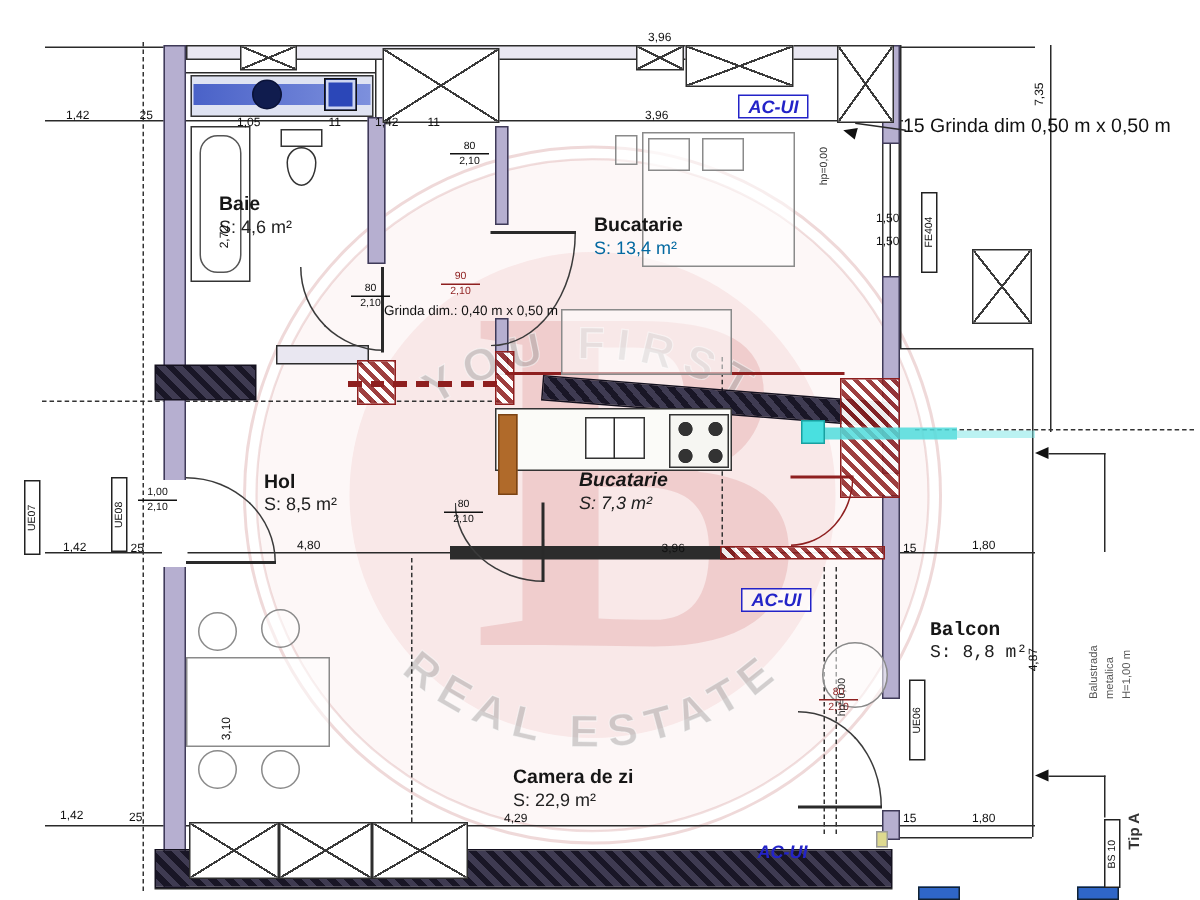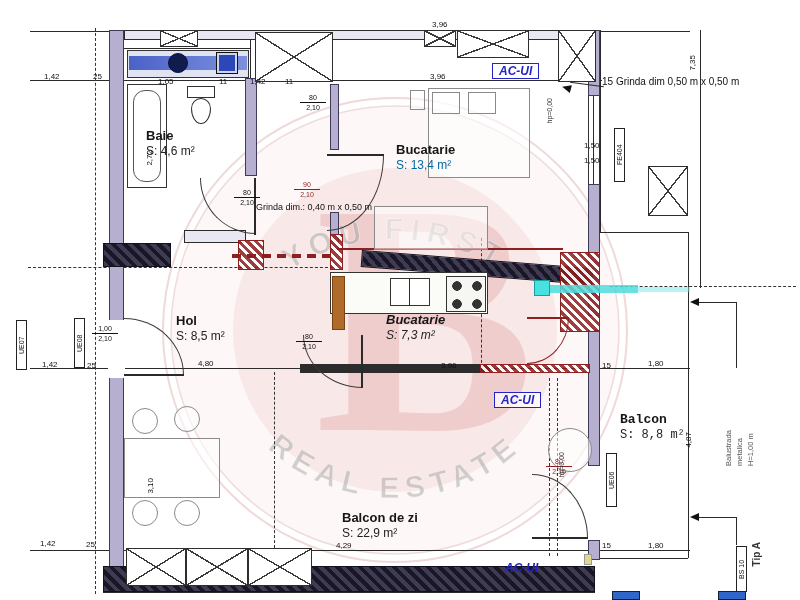--- a/index.html
+++ b/index.html
@@ -198,21 +198,21 @@
       </div>
       <div style="position: absolute; left: 386px; top: 312px; white-space: nowrap; font-style: italic;">
         <div style="font-weight: 700; font-size: 13px; color: rgb(22, 22, 22);">Bucatarie</div>
         <div style="font-size: 12px; color: rgb(34, 34, 34); margin-top: 1px;">S: 7,3 m²</div>
       </div>
       <div style="position: absolute; left: 620px; top: 412px; white-space: nowrap; font-family: Liberation Mono, monospace;">
         <div style="font-weight: 700; font-size: 13px; color: rgb(22, 22, 22);">Balcon</div>
         <div style="font-size: 12px; color: rgb(34, 34, 34); margin-top: 1px;">S: 8,8 m²</div>
       </div>
       <div style="position: absolute; left: 342px; top: 510px; white-space: nowrap;">
-        <div style="font-weight: 700; font-size: 13px; color: rgb(22, 22, 22);">Balcon de zi</div>
+        <div style="font-weight: 700; font-size: 13px; color: rgb(22, 22, 22);">Camera de zi</div>
         <div style="font-size: 12px; color: rgb(34, 34, 34); margin-top: 1px;">S: 22,9 m²</div>
       </div>
       <div style="position: absolute; left: 432px; top: 20px; font-size: 8px; color: rgb(17, 17, 17); white-space: nowrap;">3,96</div>
       <div style="position: absolute; left: 44px; top: 72px; font-size: 8px; color: rgb(17, 17, 17); white-space: nowrap;">1,42</div>
       <div style="position: absolute; left: 93px; top: 72px; font-size: 8px; color: rgb(17, 17, 17); white-space: nowrap;">25</div>
       <div style="position: absolute; left: 158px; top: 77px; font-size: 8px; color: rgb(17, 17, 17); white-space: nowrap;">1,05</div>
       <div style="position: absolute; left: 219px; top: 77px; font-size: 8px; color: rgb(17, 17, 17); white-space: nowrap;">11</div>
       <div style="position: absolute; left: 250px; top: 77px; font-size: 8px; color: rgb(17, 17, 17); white-space: nowrap;">1,42</div>
       <div style="position: absolute; left: 285px; top: 77px; font-size: 8px; color: rgb(17, 17, 17); white-space: nowrap;">11</div>
       <div style="position: absolute; left: 430px; top: 72px; font-size: 8px; color: rgb(17, 17, 17); white-space: nowrap;">3,96</div>
@@ -261,16 +261,16 @@
       <div class="vt" style="position: absolute; left: 606px; top: 453px; height: 54px; font-size: 7px; color: rgb(17, 17, 17); border: 1px solid rgb(34, 34, 34); background: rgb(255, 255, 255); padding: 2px 1px; text-align: center;">UE06</div>
       <div class="vt" style="position: absolute; left: 16px; top: 320px; height: 50px; font-size: 7px; color: rgb(17, 17, 17); border: 1px solid rgb(34, 34, 34); background: rgb(255, 255, 255); padding: 2px 1px; text-align: center;">UE07</div>
       <div class="vt" style="position: absolute; left: 74px; top: 318px; height: 50px; font-size: 7px; color: rgb(17, 17, 17); border: 1px solid rgb(34, 34, 34); background: rgb(255, 255, 255); padding: 2px 1px; text-align: center;">UE08</div>
       <div class="vt" style="position: absolute; left: 736px; top: 546px; height: 46px; font-size: 7px; color: rgb(17, 17, 17); border: 1px solid rgb(34, 34, 34); background: rgb(255, 255, 255); padding: 2px 1px; text-align: center;">BS 10</div>
       <div class="vt" style="position: absolute; left: 546px; top: 98px; font-size: 7px; color: rgb(51, 51, 51); font-weight: 400;">hp=0,00</div>
       <div class="vt" style="position: absolute; left: 558px; top: 452px; font-size: 7px; color: rgb(51, 51, 51); font-weight: 400;">hp=0,00</div>
       <div class="vt" style="position: absolute; left: 751px; top: 542px; font-size: 10px; color: rgb(51, 51, 51); font-weight: 700;">Tip A</div>
       <div style="position: absolute; left: 492px; top: 63px; font-size: 12px; font-weight: 700; font-style: italic; color: rgb(35, 35, 200); white-space: nowrap; border: 1.5px solid rgb(35, 35, 200); padding: 0px 6px; background: rgba(255, 255, 255, 0.72);">AC-UI</div>
       <div style="position: absolute; left: 494px; top: 392px; font-size: 12px; font-weight: 700; font-style: italic; color: rgb(35, 35, 200); white-space: nowrap; border: 1.5px solid rgb(35, 35, 200); padding: 0px 6px; background: rgba(255, 255, 255, 0.72);">AC-UI</div>
       <div style="position: absolute; left: 505px; top: 561px; font-size: 12px; font-weight: 700; font-style: italic; color: rgb(35, 35, 200); white-space: nowrap;">AC-UI</div>
-      <div style="position: absolute; left: 602px; top: 76px; font-size: 10px; color: rgb(17, 17, 17); white-space: nowrap;">15 Grinda dim 0,50 m x 0,50 m</div>
+      <div style="position: absolute; left: 602px; top: 76px; font-size: 13px; color: rgb(17, 17, 17); white-space: nowrap;">15 Grinda dim 0,50 m x 0,50 m</div>
       <div style="position: absolute; left: 256px; top: 202px; font-size: 9px; color: rgb(17, 17, 17); white-space: nowrap;">Grinda dim.: 0,40 m x 0,50 m</div>
     </div>
 </div>
 
 </body></html>

